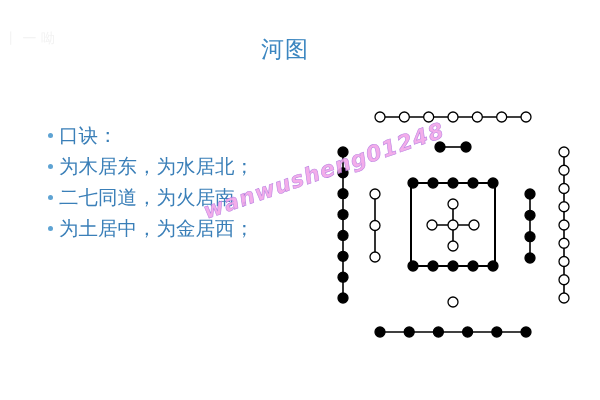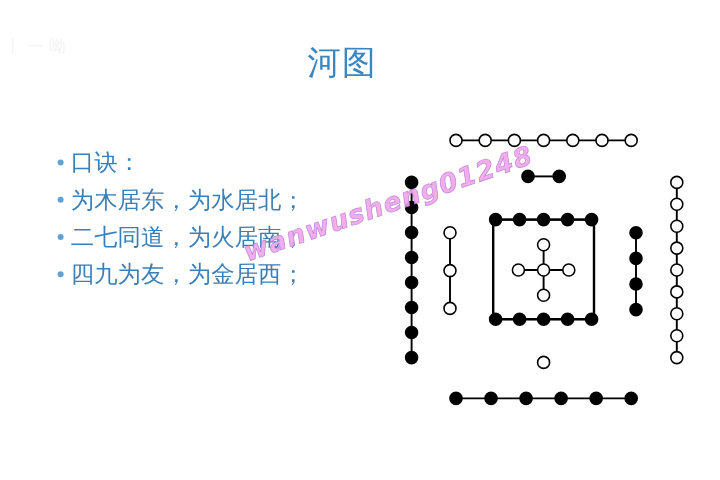--- a/index.html
+++ b/index.html
@@ -2,21 +2,21 @@
 <html><head>
   <meta charset="utf-8">
   <style>
     html, body { margin:0; padding:0; }
     body {
       width:600px; height:400px; background:#ffffff; position:relative; overflow:hidden;
       font-family: "DejaVu Sans", sans-serif;
     }
     .title {
       position:absolute; left:0; width:570px; top:34px; text-align:center;
-      font-size:28px; color:#3b86c0; letter-spacing:1px;
+      font-size:23px; color:#3b86c0; letter-spacing:1px;
     }
     .verse {
       position:absolute; left:36px; top:108px; margin:12px; padding:0; list-style:none;
     }
     .verse li {
       font-size:19.5px; color:#3a7fb8; line-height:31px; height:31px; white-space:nowrap;
       display:flex; align-items:center;
     }
     .bullet {
       display:inline-block; width:5px; height:5px; border-radius:50%;
@@ -49,21 +49,21 @@
   <li>
       <span class="bullet"></span>
       <span>为木居东，为水居北；</span>
     </li>
   <li>
       <span class="bullet"></span>
       <span>二七同道，为火居南；</span>
     </li>
   <li>
       <span class="bullet"></span>
-      <span>四九为友，为金居西；</span>
+      <span>为土居中，为金居西；</span>
     </li>
 </ul>
 
 <svg class="diagram" id="hetu" width="600" height="400" viewBox="0 0 600 400" xmlns="http://www.w3.org/2000/svg">
     <rect x="411" y="183" width="84" height="83" fill="none" stroke="#000000" stroke-width="2"></rect>
     <line x1="380" y1="117" x2="526" y2="117" stroke="#000000" stroke-width="1.6"></line>
     <circle cx="380" cy="117" r="5" fill="#ffffff" stroke="#000000" stroke-width="1.3"></circle>
     <circle cx="404.3333333333333" cy="117" r="5" fill="#ffffff" stroke="#000000" stroke-width="1.3"></circle>
     <circle cx="428.6666666666667" cy="117" r="5" fill="#ffffff" stroke="#000000" stroke-width="1.3"></circle>
     <circle cx="453" cy="117" r="5" fill="#ffffff" stroke="#000000" stroke-width="1.3"></circle>

